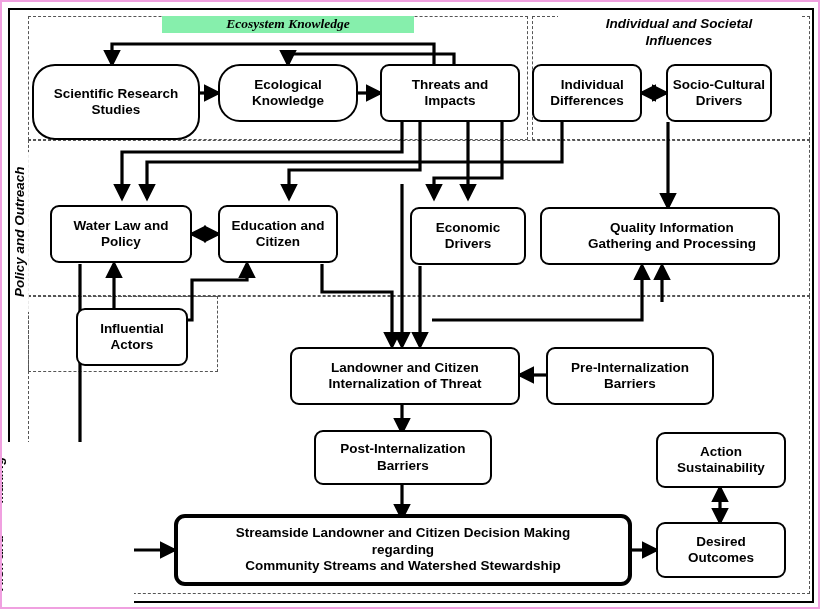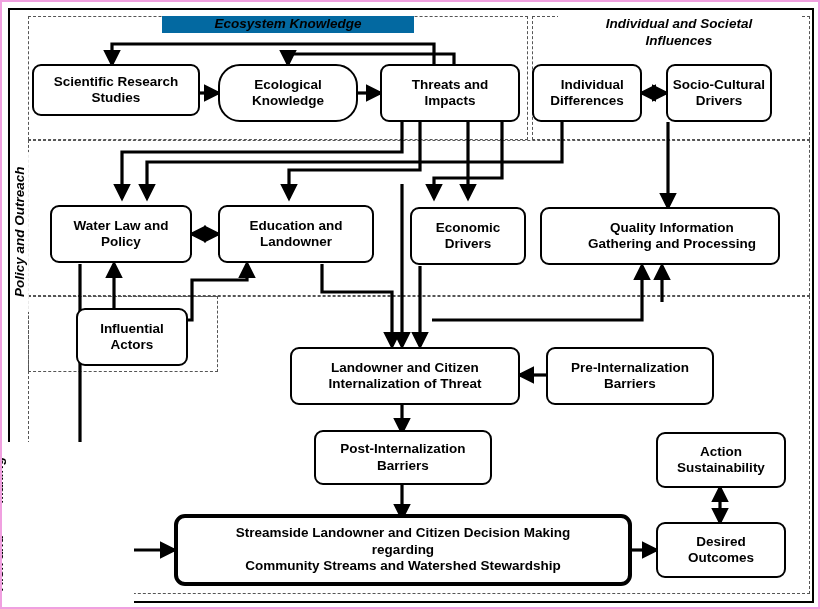--- a/index.html
+++ b/index.html
@@ -83,21 +83,21 @@
 
 <div id="page">
   <div id="inner-frame"></div>
 
   <div class="dashed-region" style="left:26px; top:14px; width:500px; height:124px;"></div>
   <div class="dashed-region" style="left:530px; top:14px; width:278px; height:124px;"></div>
   <div class="dashed-region" style="left:26px; top:138px; width:782px; height:156px;"></div>
   <div class="dashed-region" style="left:26px; top:294px; width:782px; height:298px;"></div>
   <div class="dashed-region" style="left:26px; top:294px; width:190px; height:76px;"></div>
 
-  <div class="group-label" style="left:160px; top:14px; width:240px; background:#0369a1; padding:0 6px;">Ecosystem Knowledge</div>
+  <div class="group-label" style="left:160px; top:14px; width:240px; background:#86efac; padding:0 6px;font-family:Liberation Serif, serif;">Ecosystem Knowledge</div>
 
   <div class="group-label" style="left:556px; top:14px; width:230px; background:#ffffff; padding:0 6px;">
     <span class="lbl-line">Individual and Societal</span>
     <span class="lbl-line">Influences</span>
   </div>
 
   <div class="group-label vertical" style="left:10px; top:150px; height:160px; background:#ffffff;">Policy and Outreach</div>
 
   <div class="group-label" style="left:-28px; top:440px; width:160px; background:#ffffff; writing-mode:vertical-rl; transform:rotate(180deg); display:flex; gap:2px;">
     <span class="lbl-line">Perceived Risk and</span>
@@ -156,21 +156,21 @@
 
       <path d="M 630 548 L 654 548"></path>
 
       <path d="M 718 520 L 718 486" marker-start="url(#arrow)"></path>
 
       <path d="M 430 318 L 640 318 L 640 264"></path>
       <path d="M 660 300 L 660 264"></path>
     </g>
   </svg>
 
-  <div class="node" style="left:30px; top:62px; width:168px; height:52px;">
+  <div class="node" style="left:30px; top:62px; width:168px; height:76px;border-radius:23px;">
     <div>
       <span class="lbl-line">Scientific Research</span>
       <span class="lbl-line">Studies</span>
     </div>
   </div>
 
   <div class="node" style="left:216px; top:62px; width:140px; height:58px;border-radius:22px;">
     <div>
       <span class="lbl-line">Ecological</span>
       <span class="lbl-line">Knowledge</span>
@@ -198,24 +198,24 @@
     </div>
   </div>
 
   <div class="node" style="left:48px; top:203px; width:142px; height:58px;">
     <div>
       <span class="lbl-line">Water Law and</span>
       <span class="lbl-line">Policy</span>
     </div>
   </div>
 
-  <div class="node" style="left:216px; top:203px; width:156px; height:58px;">
+  <div class="node" style="left:216px; top:203px; width:120px; height:58px;">
     <div>
       <span class="lbl-line">Education and</span>
-      <span class="lbl-line">Landowner</span>
+      <span class="lbl-line">Citizen</span>
     </div>
   </div>
 
   <div class="node" style="left:408px; top:205px; width:116px; height:58px;">
     <div>
       <span class="lbl-line">Economic</span>
       <span class="lbl-line">Drivers</span>
     </div>
   </div>
 

